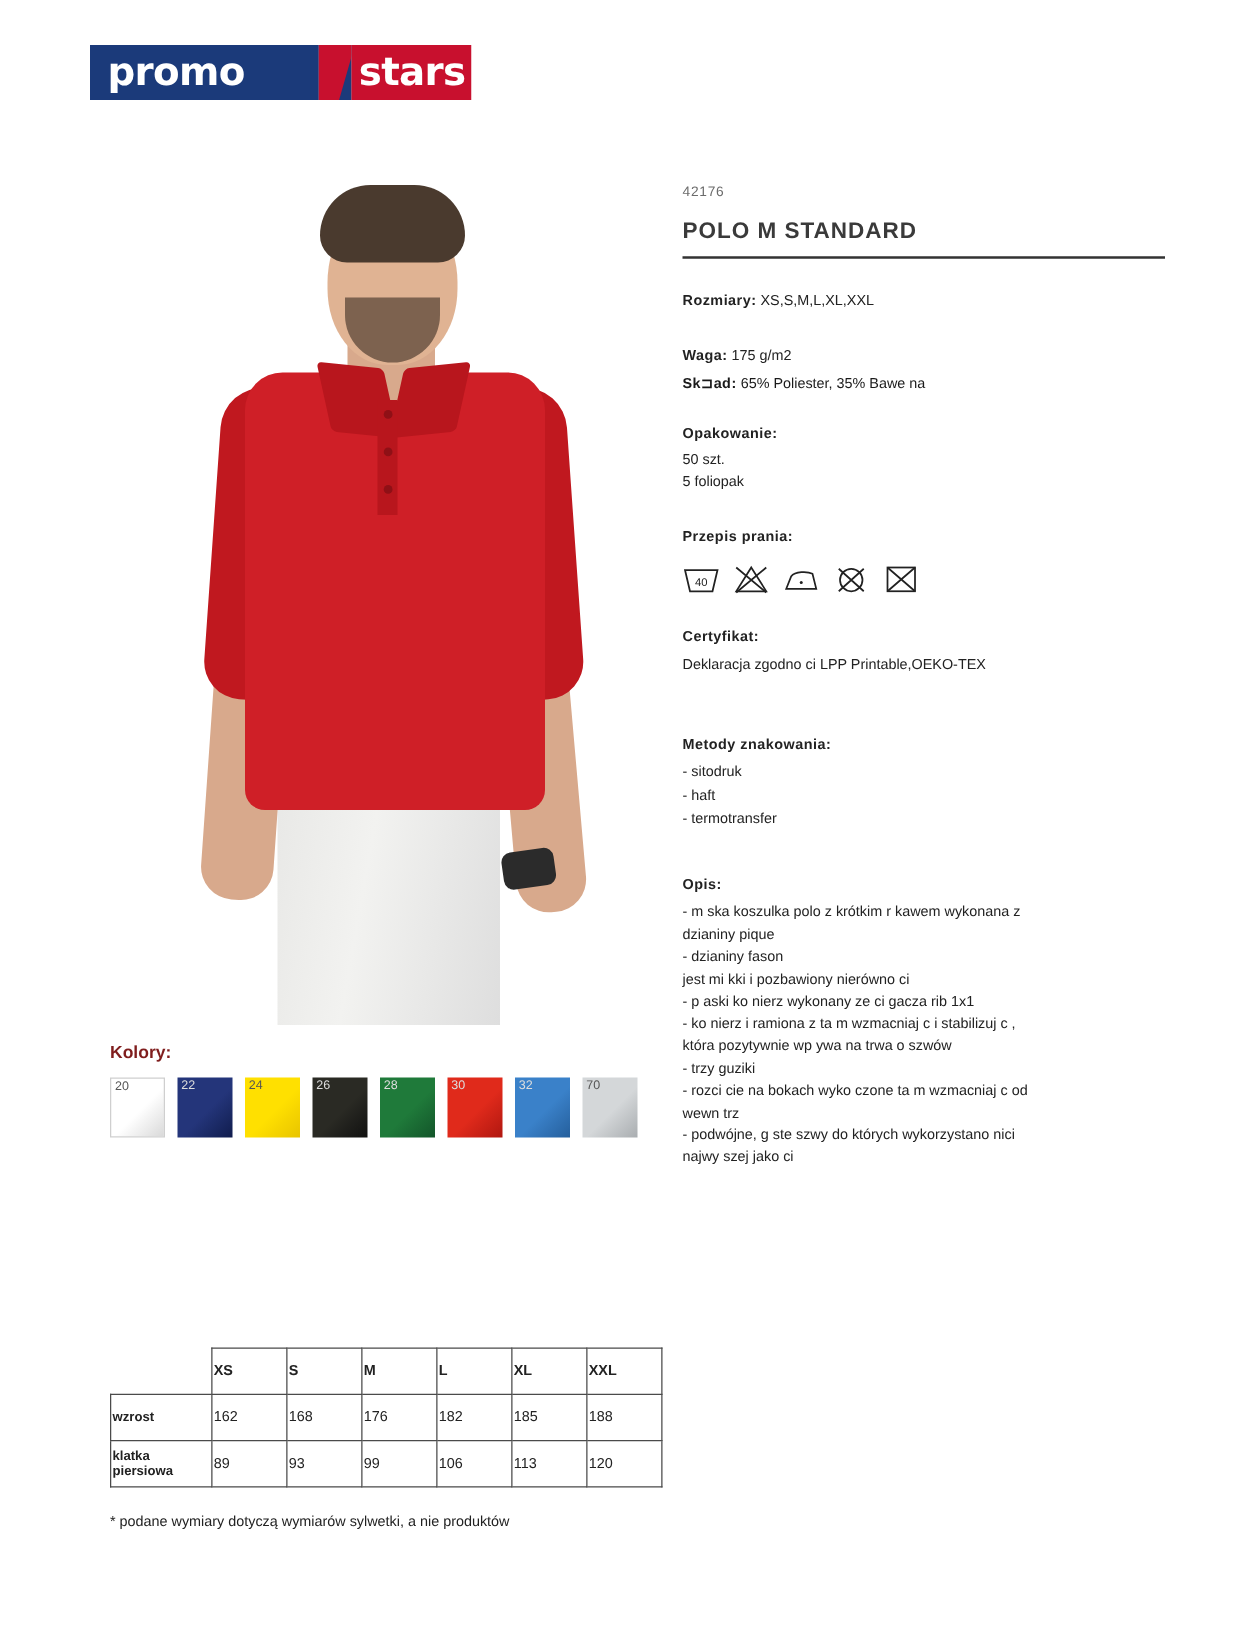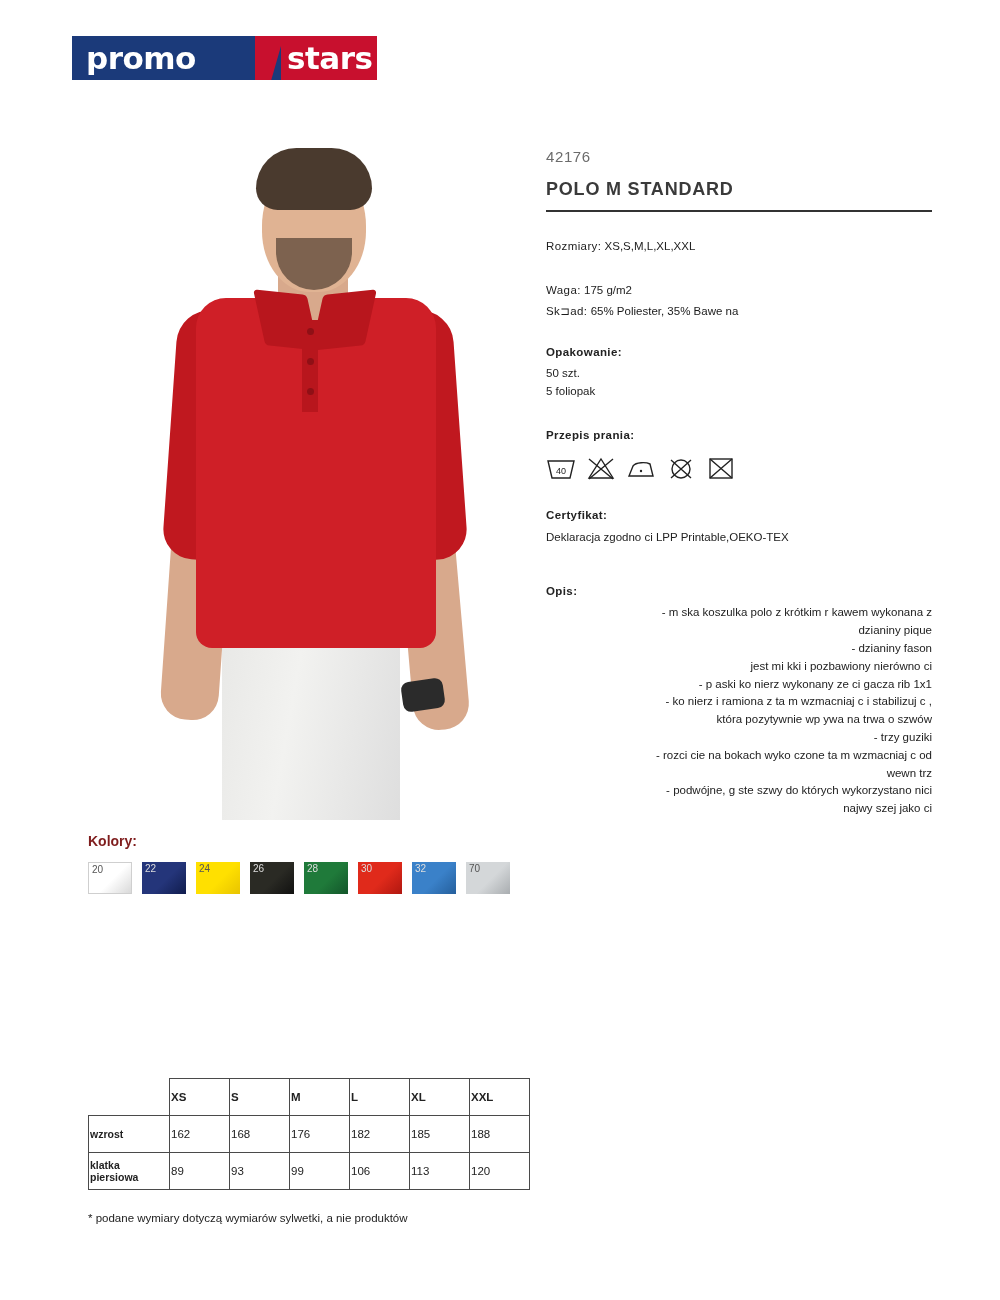--- a/index.html
+++ b/index.html
@@ -143,45 +143,45 @@
     position: absolute; left: 152px; top: 200px; width: 16px; height: 92px;
     background: #b8161d;
   }
   .ph-btn {
     position:absolute; left:157px; width:7px; height:7px; border-radius:50%;
     background:#8f1016;
   }
 
   
   .info { position: absolute; left: 546px; top: 148px; width: 386px; }
-  .sku { font-size: 15px; color: #6b6b6b; letter-spacing: .6px; }
+  .sku { font-size: 11px; color: #6b6b6b; letter-spacing: .6px; }
   .prod-title {
     margin-top: 14px;
     font-size: 18px; font-weight: bold; color: #3a3a3a; letter-spacing: .8px;
   }
   .rule { margin-top: 10px; border-top: 2px solid #333; width: 100%; }
 
   .blk { margin-top: 26px; font-size: 11.5px; color: #222; line-height: 1.55; }
-  .lbl { font-weight: normal; letter-spacing: .4px; }
+  .lbl { font-weight: bold; letter-spacing: .4px; }
   .sec-head { font-weight: bold; font-size: 11.5px; letter-spacing: .4px; margin-bottom: 4px;}
 
   .wash { display: flex; gap: 10px; margin-top: 10px; }
   .wash svg { display:block; }
 
   .list { margin: 0; padding: 0; list-style: none; font-size: 11.5px; line-height: 1.6; }
   .desc { font-size: 11.5px; line-height: 1.55; }
-  .desc div { margin-bottom: 0; text-align: right; }
+  .desc div { margin-bottom: 0; }
 
   
   .kolory-label {
     position: absolute; left: 88px; top: 833px;
     font-size: 14px; font-weight: bold; color: #7f1d1d;
   }
   .swatches { position: absolute; left: 88px; top: 862px; display: flex; gap: 10px; }
-  .sw { width: 44px; height: 32px; position: relative; }
+  .sw { width: 44px; height: 48px; position: relative; }
   .sw .num {
     position: absolute; left: 3px; top: 1px;
     font-size: 10px; color: #555;
   }
   .sw.dark .num { color: #ddd; }
 
   
   .sizetable { position: absolute; left: 88px; top: 1078px; }
   table.sz { border-collapse: collapse; font-size: 11.5px; }
   table.sz td, table.sz th {
@@ -295,20 +295,28 @@
         </svg>
       </span>
     </div>
   </div>
 
   <div class="blk">
     <div class="sec-head">Certyfikat:</div>
     <div>Deklaracja zgodno ci LPP Printable,OEKO-TEX</div>
   </div>
 
+  <div class="blk" style="margin-top:46px">
+    <div class="sec-head">Metody znakowania:</div>
+    <ul class="list">
+      <li>-  sitodruk</li>
+      <li>-  haft</li>
+      <li>-  termotransfer</li>
+    </ul>
+  </div>
 
   <div class="blk" style="margin-top:36px">
     <div class="sec-head">Opis:</div>
     <div class="desc">
       <div>- m ska koszulka polo z krótkim r kawem wykonana z</div>
       <div>dzianiny pique</div>
       <div>- dzianiny fason</div>
       <div>jest mi kki i pozbawiony nierówno ci</div>
       <div>- p aski ko nierz wykonany ze  ci gacza rib 1x1</div>
       <div>- ko nierz i ramiona z ta m  wzmacniaj c  i stabilizuj c ,</div>

